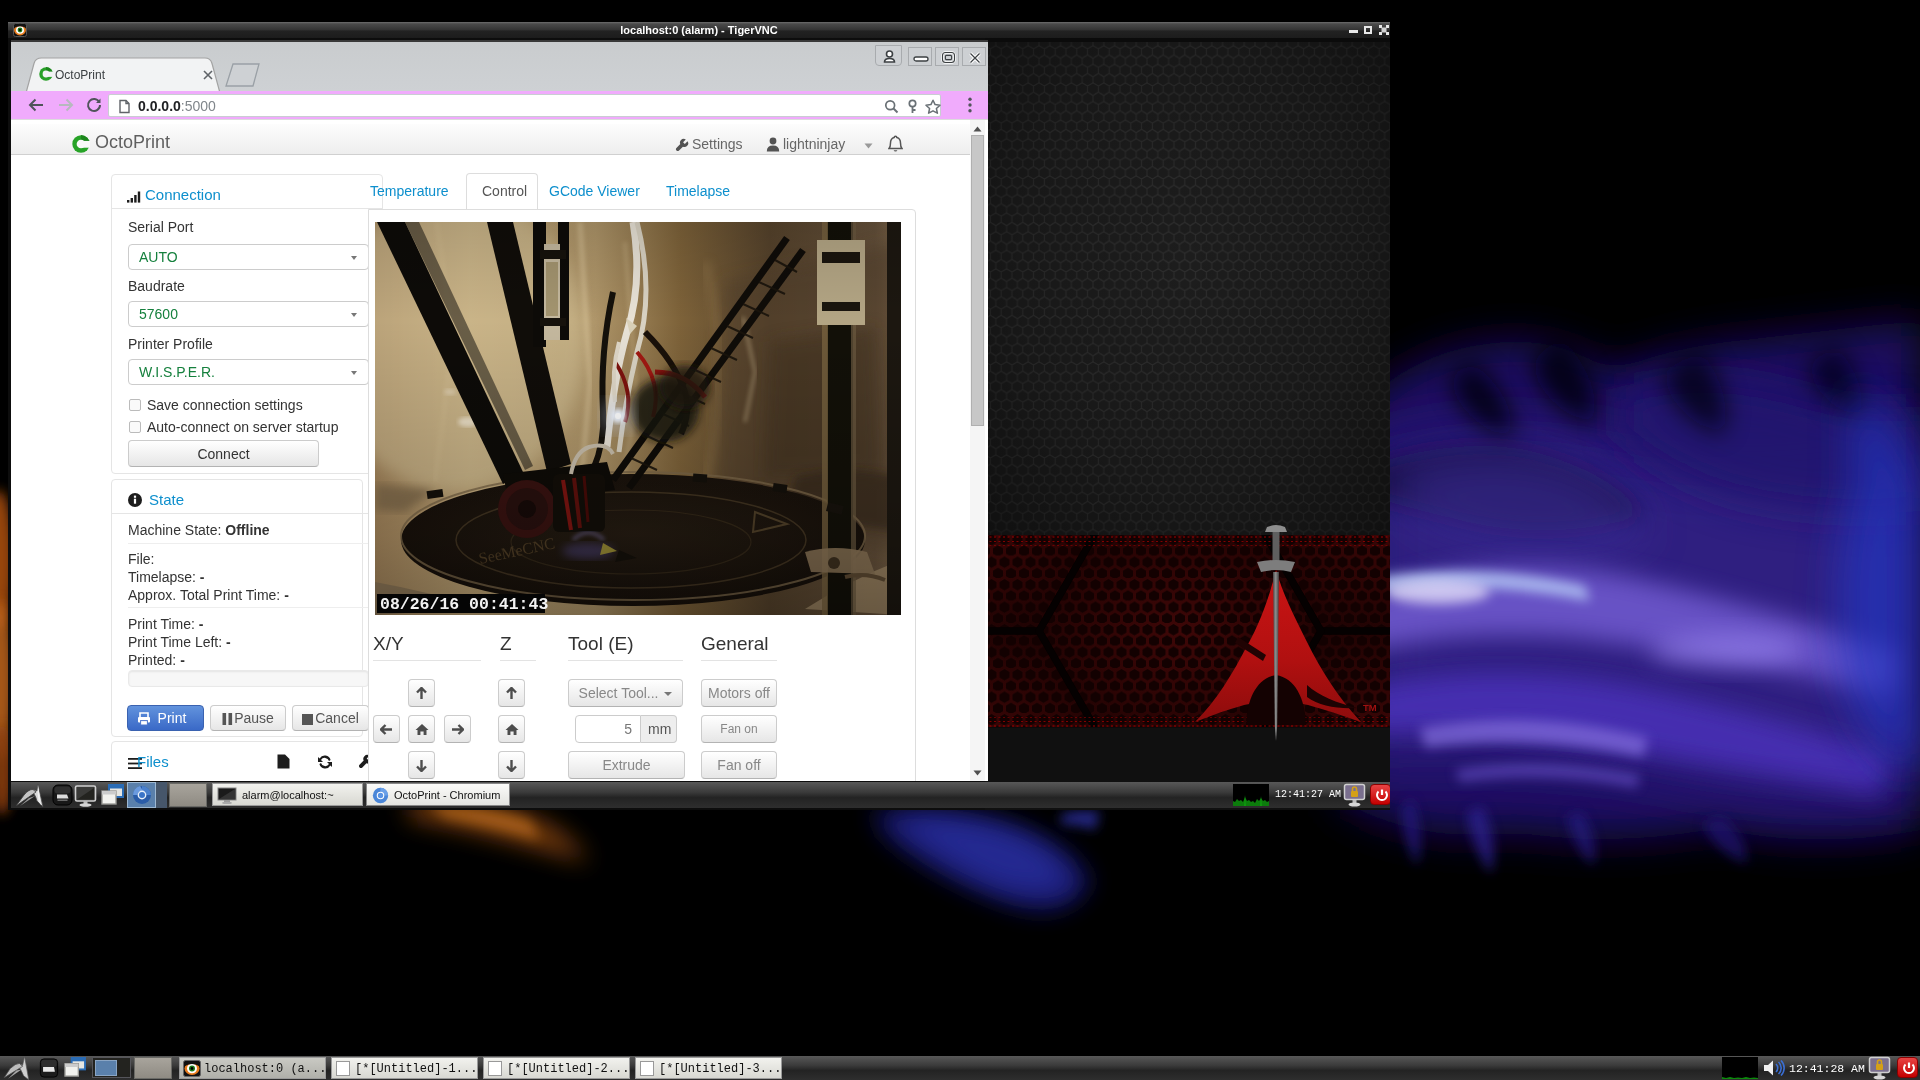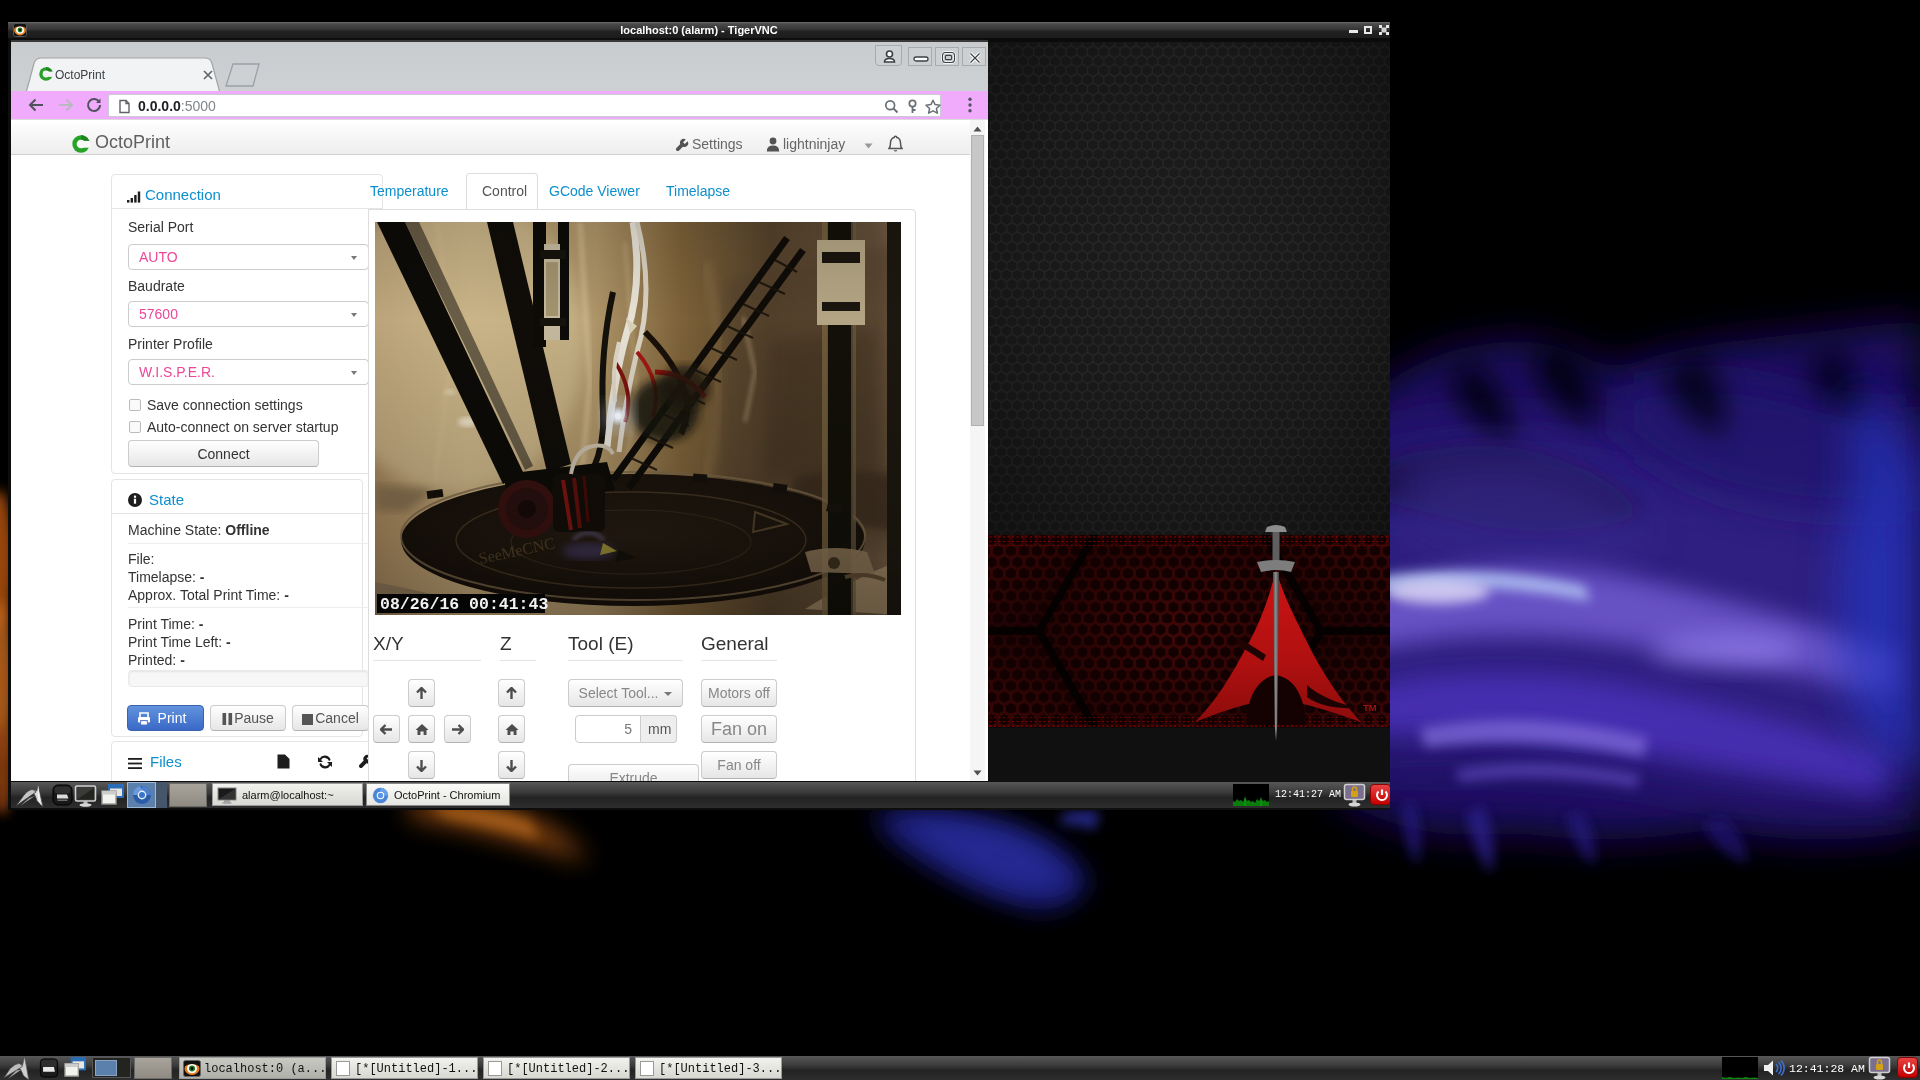--- a/index.html
+++ b/index.html
@@ -23,21 +23,21 @@
   #urlbox { left:97px; top:3px; width:833px; height:23px; background:#fff; border:1px solid #c9cdd2; border-radius:2px; }
   #viewport { left:0; top:80px; width:977px; height:661px; background:#fff; overflow:hidden; }
   #scroll { left:959px; top:80px; width:15px; height:661px; background:#f5f5f5; }
   #sthumb { left:1px; top:15px; width:13px; height:291px; background:#c7c7c7; border:1px solid #b0b0b0; }
 
   
   #navbar { left:0; top:4px; width:959px; height:31px; background:linear-gradient(#fdfdfd,#eeeeee); border-bottom:1px solid #d0d0d0; }
   .panel { border:1px solid #e5e5e5; border-radius:4px; background:#fff;margin-left:42px; }
   .bluelink { color:#0d8fcd; }
   .lbl { font-size:14px; color:#333; }
-  .sel { background:#fff; border:1px solid #ccc; border-radius:4px; height:26px; font-size:14px; color:#ec4899; }
+  .sel { background:#fff; border:1px solid #ccc; border-radius:4px; height:26px; font-size:14px; color:#15803d; }
   .btn { background:linear-gradient(#ffffff,#e6e6e6); border:1px solid #ccc; border-bottom-color:#b3b3b3; border-radius:4px; color:#333; font-size:14px; text-align:center; }
   .caret { position:absolute; right:11px; top:11px; width:0; height:0; border-left:3.5px solid transparent; border-right:3.5px solid transparent; border-top:4.5px solid #777; }
   .cb { width:12px; height:12px; background:#fafafa; border:1px solid #bbb; border-radius:2px; }
   .hdr { font-size:19px; color:#333; }
   .hr2 { border-top:1px solid #e3e3e3; }
   .ctl { width:27px; height:28px; }
   .ctl svg { position:absolute; left:6px; top:7px; }
 
   
   .tbar { background:linear-gradient(#585858,#3a3a3a 40%,#232323 60%,#2e2e2e); }
@@ -390,21 +390,21 @@
             <span style="margin-left:13px">Cancel</span>
           </div>
         </div>
 
         <div class="abs panel" style="left:58px;top:621px;width:272px;height:100px">
           <svg class="abs" style="left:16px;top:16px" width="14" height="11" viewBox="0 0 14 11">
               <rect x="0" y="0" width="14" height="1.8" fill="#1d1d1d"></rect>
               <rect x="0" y="4.6" width="14" height="1.8" fill="#1d1d1d"></rect>
               <rect x="0" y="9.2" width="14" height="1.8" fill="#1d1d1d"></rect>
             </svg>
-          <span class="abs bluelink" style="left:38px;top:11px;font-size:15px">Files</span>
+          <span class="abs bluelink" style="left:25px;top:11px;font-size:15px">Files</span>
           <svg class="abs" style="left:165px;top:12px" width="13" height="15" viewBox="0 0 13 15">
               <path d="M0.5 0.5 L8 0.5 L12.5 5 L12.5 14.5 L0.5 14.5 Z" fill="#1d1d1d"></path>
             </svg>
           <svg class="abs" style="left:205px;top:12px" width="16" height="16" viewBox="0 0 16 16">
               <path d="M13.6 6 A6 6 0 0 0 2.6 4.4 L1 3 L1 8 L6 8 L4 6 A4.4 4.4 0 0 1 12 7 Z" fill="#1d1d1d"></path>
               <path d="M2.4 10 A6 6 0 0 0 13.4 11.6 L15 13 L15 8 L10 8 L12 10 A4.4 4.4 0 0 1 4 9 Z" fill="#1d1d1d"></path>
             </svg>
           <svg class="abs" style="left:246px;top:12px" width="15" height="15" viewBox="0 0 14 14">
               <path d="M12.5 3.2 L9.8 5.9 L8.1 4.2 L10.8 1.5 A3.6 3.6 0 0 0 6 2 A3.6 3.6 0 0 0 5.3 6.1 L1.2 10.2 A1.9 1.9 0 0 0 3.8 12.8 L7.9 8.7 A3.6 3.6 0 0 0 12 8 A3.6 3.6 0 0 0 12.5 3.2 Z" fill="#1d1d1d"></path>
             </svg>
@@ -607,24 +607,24 @@
             </svg>
           </div>
 
         <div class="abs btn" style="left:557px;top:559px;width:115px;height:28px;color:#888;font-size:14px;line-height:27px">Select Tool... <span style="display:inline-block;width:0;height:0;border-left:4px solid transparent;border-right:4px solid transparent;border-top:4px solid #777;vertical-align:middle;margin-left:2px"></span></div>
         <div class="abs" style="left:564px;top:595px;width:66px;height:28px;border:1px solid #ccc;border-radius:4px 0 0 4px;background:#fff">
             <span class="abs" style="right:8px;top:5px;font-size:14px;color:#777">5</span>
           </div>
         <div class="abs" style="left:630px;top:595px;width:36px;height:28px;border:1px solid #ccc;border-left:0;border-radius:0 4px 4px 0;background:#eee">
             <span class="abs" style="left:7px;top:5px;font-size:14px;color:#555">mm</span>
           </div>
-        <div class="abs btn" style="left:557px;top:644px;width:131px;height:28px;color:#888;font-size:14px;line-height:27px">Extrude</div>
+        <div class="abs btn" style="left:557px;top:631px;width:117px;height:28px;color:#888;font-size:14px;line-height:27px">Extrude</div>
 
         <div class="abs btn" style="left:690px;top:559px;width:76px;height:28px;color:#888;font-size:14px;line-height:27px">Motors off</div>
-        <div class="abs btn" style="left:690px;top:595px;width:76px;height:28px;color:#888;font-size:18px;line-height:27px">Fan on</div>
+        <div class="abs btn" style="left:690px;top:595px;width:76px;height:28px;color:#888;font-size:12px;line-height:27px">Fan on</div>
         <div class="abs btn" style="left:690px;top:631px;width:76px;height:28px;color:#888;font-size:14px;line-height:27px">Fan off</div>
       </div>
       <div class="abs" id="scroll">
         <svg class="abs" style="left:3px;top:6px" width="9" height="6" viewBox="0 0 9 6">
             <path d="M0.5 5.5 L8.5 5.5 L4.5 0.5 Z" fill="#505050"></path>
           </svg>
         <div class="abs" id="sthumb"></div>
         <svg class="abs" style="left:3px;top:650px" width="9" height="6" viewBox="0 0 9 6">
             <path d="M0.5 0.5 L8.5 0.5 L4.5 5.5 Z" fill="#505050"></path>
           </svg>

